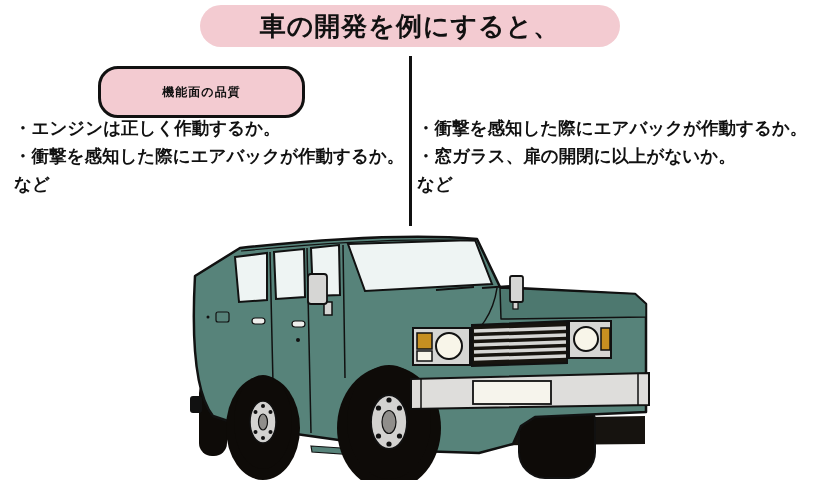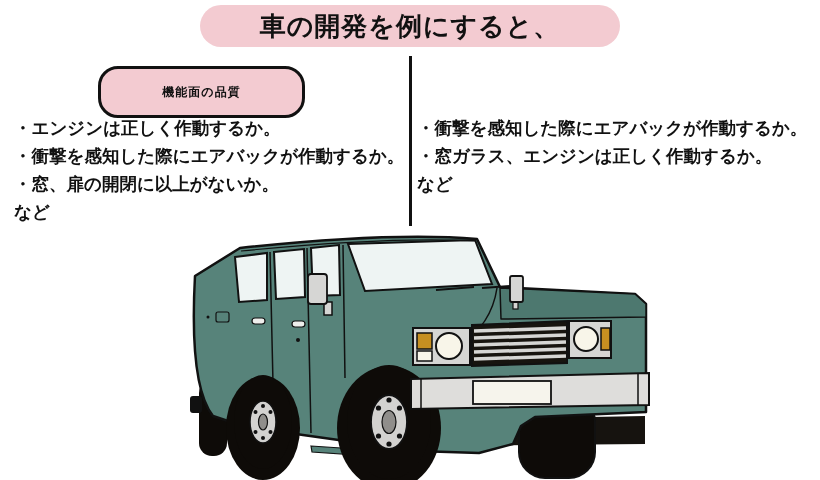--- a/index.html
+++ b/index.html
@@ -44,27 +44,26 @@
 
   <div class="divider"></div>
 
   <div class="pill left">
     <span>機能面の品質</span>
   </div>
 
   <div class="qlist left">
     <div>・エンジンは正しく作動するか。</div>
     <div>・衝撃を感知した際にエアバックが作動するか。</div>
-    <div>・窓、扉の開閉に以上がないか。</div>
     <div>など</div>
   </div>
 
   <div class="qlist right">
     <div>・衝撃を感知した際にエアバックが作動するか。</div>
-    <div>・窓ガラス、エンジンは正しく作動するか。</div>
+    <div>・窓ガラス、扉の開閉に以上がないか。</div>
     <div>など</div>
   </div>
 
   <div class="car-wrap">
     <svg viewBox="0 0 470 250" width="470" height="250">
 
       <rect x="16" y="150" width="28" height="76" rx="13" fill="var(--tire)"></rect>
       <path d="M238,190 L462,186 L462,214 L246,216 Z" fill="#16130f"></path>
       <rect x="336" y="166" width="76" height="82" rx="26" fill="var(--tire)" stroke="var(--ink)" stroke-width="2"></rect>
 

